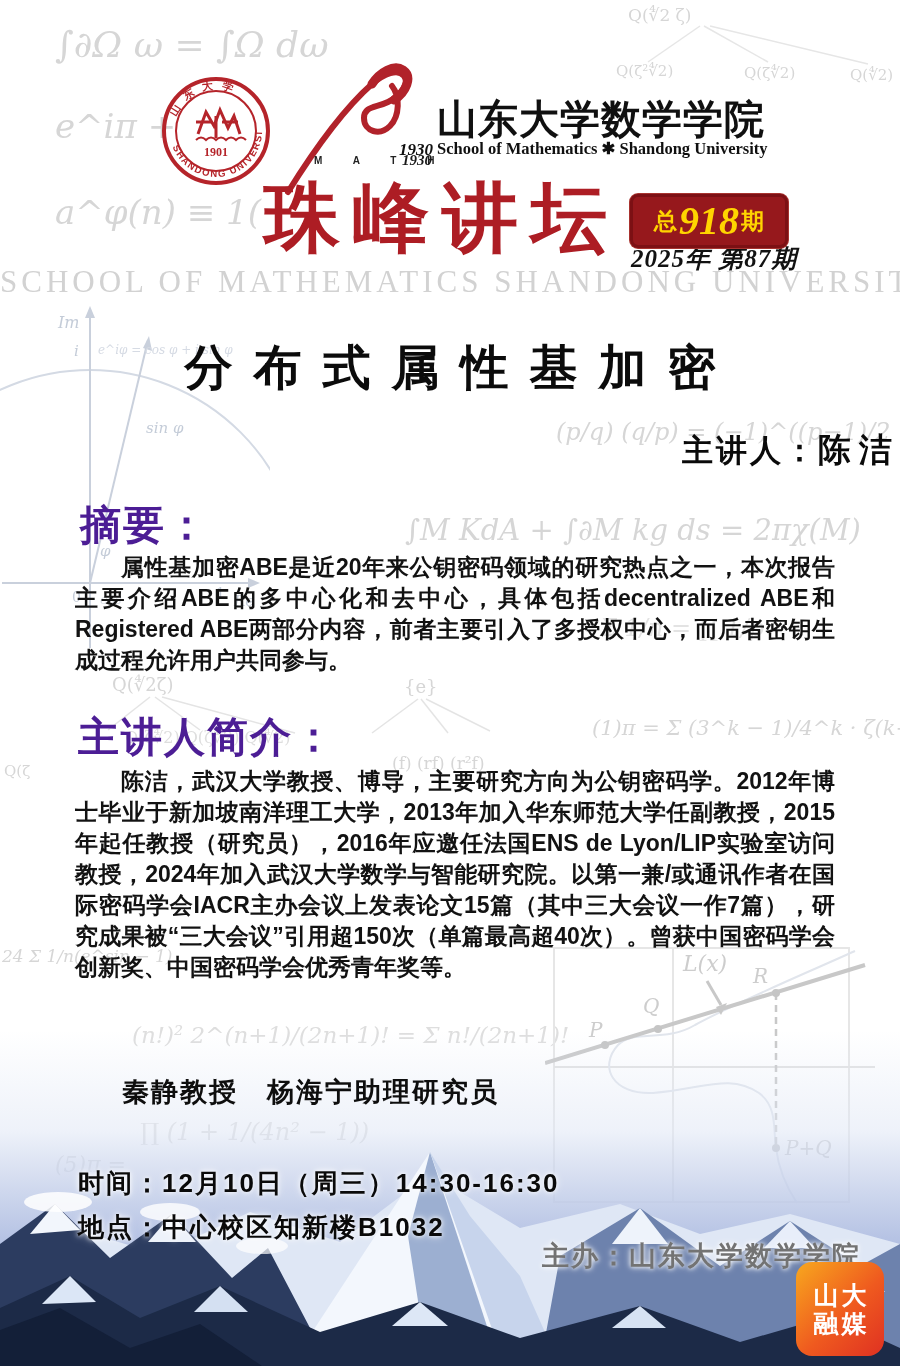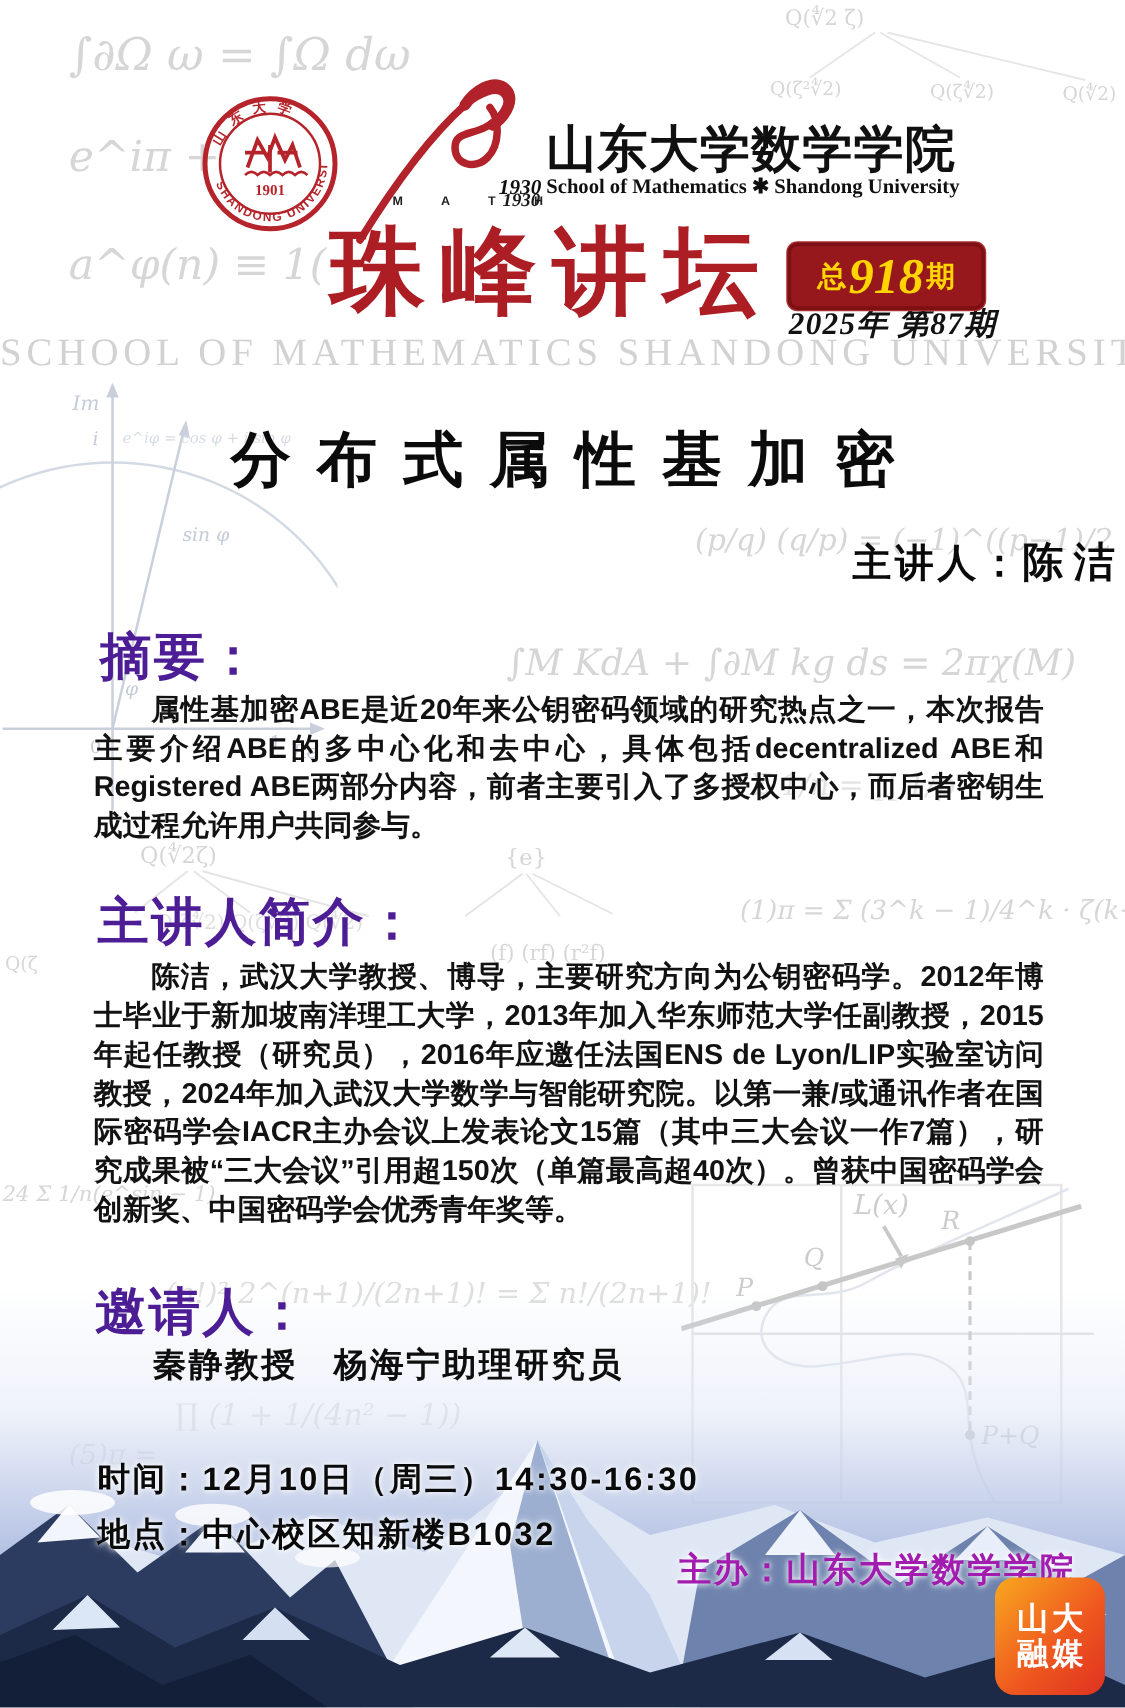--- a/index.html
+++ b/index.html
@@ -36,21 +36,21 @@
   
   .sec-hdr{position:absolute;font-family:"DejaVu Serif",serif;font-weight:700;font-size:41px;
       color:#4c1d95;letter-spacing:2px;z-index:3;white-space:nowrap;}
   .para{position:absolute;left:75px;width:760px;font-weight:700;font-size:23px;line-height:31px;
       color:#121212;text-align:justify;text-indent:2em;z-index:3;}
   .names{position:absolute;left:122px;top:1074px;font-weight:700;font-size:27px;color:#0e0e0e;
       letter-spacing:2px;z-index:3;white-space:nowrap;}
   
   .sched{position:absolute;left:78px;font-weight:700;font-size:26px;color:#0a0a0a;letter-spacing:2px;
       z-index:5;white-space:nowrap;text-shadow:0 0 4px rgba(255,255,255,.95),0 0 8px rgba(255,255,255,.8);}
-  .organizer{position:absolute;left:542px;top:1238px;font-weight:700;font-size:27px;color:#a21caf;
+  .organizer{position:absolute;left:542px;top:1238px;font-weight:700;font-size:27px;color:#737373;
       letter-spacing:2px;z-index:5;white-space:nowrap;text-shadow:0 0 4px rgba(255,255,255,.95),0 0 7px rgba(255,255,255,.85);}
   .lower-sky{position:absolute;left:0;top:1030px;width:900px;height:336px;z-index:2;
       background:linear-gradient(180deg,rgba(255,255,255,0) 0%,rgba(224,231,245,.55) 30%,#b6c3e4 62%,#8e9cce 100%);}
   .mountains{position:absolute;left:0;top:1116px;width:900px;height:250px;z-index:3;}
   .media-badge{position:absolute;left:796px;top:1262px;width:88px;height:94px;border-radius:16px;
       background:linear-gradient(135deg,#f8a81e 0%,#ef5a1f 55%,#df3122 100%);z-index:6;
       display:flex;flex-direction:column;align-items:center;justify-content:center;}
   .media-badge span{color:#ffffff;font-weight:700;font-size:25px;line-height:1.12;letter-spacing:3px;
       padding-left:3px;}
   .decor-svg{position:absolute;z-index:1;pointer-events:none;}
@@ -188,21 +188,20 @@
   <div class="speaker-line">
     <span class="speaker-label">主讲人：</span><span class="speaker-name">陈洁</span>
   </div>
 
   <div class="sec-hdr" style="left:80px;top:498px;">摘要：</div>
   <div class="para" style="top:552px;">属性基加密ABE是近20年来公钥密码领域的研究热点之一，本次报告主要介绍ABE的多中心化和去中心，具体包括decentralized ABE和Registered ABE两部分内容，前者主要引入了多授权中心，而后者密钥生成过程允许用户共同参与。</div>
 
   <div class="sec-hdr" style="left:78px;top:710px;">主讲人简介：</div>
   <div class="para" style="top:766px;">陈洁，武汉大学教授、博导，主要研究方向为公钥密码学。2012年博士毕业于新加坡南洋理工大学，2013年加入华东师范大学任副教授，2015年起任教授（研究员），2016年应邀任法国ENS de Lyon/LIP实验室访问教授，2024年加入武汉大学数学与智能研究院。以第一兼/或通讯作者在国际密码学会IACR主办会议上发表论文15篇（其中三大会议一作7篇），研究成果被“三大会议”引用超150次（单篇最高超40次）。曾获中国密码学会创新奖、中国密码学会优秀青年奖等。</div>
 
-  <div class="sec-hdr" style="left:76px;top:1022px;">邀请人：</div>
   <div class="names">秦静教授　杨海宁助理研究员</div>
 
   <div class="lower-sky"></div>
   <svg class="mountains" viewBox="0 0 900 250" preserveAspectRatio="none">
 
     <polygon points="0,150 70,112 160,138 250,96 340,126 430,58 520,112 620,88 700,118 790,98 900,128 900,250 0,250" fill="#dfe7f5"></polygon>
 
     <polygon points="430,36 560,250 290,250" fill="#f3f7fd"></polygon>
     <polygon points="430,36 500,250 428,250 408,120" fill="#9cafd1"></polygon>
     <polygon points="430,36 470,100 520,160 560,250 505,250" fill="#c7d4ec"></polygon>

